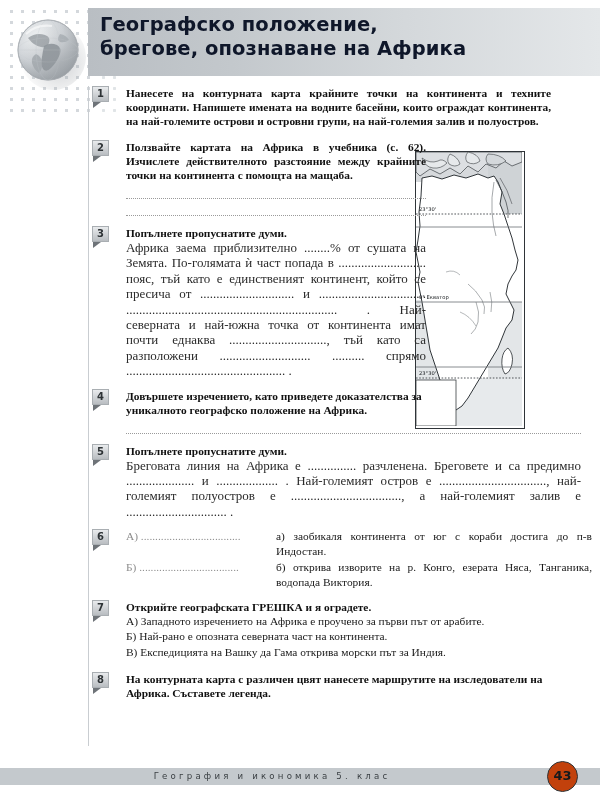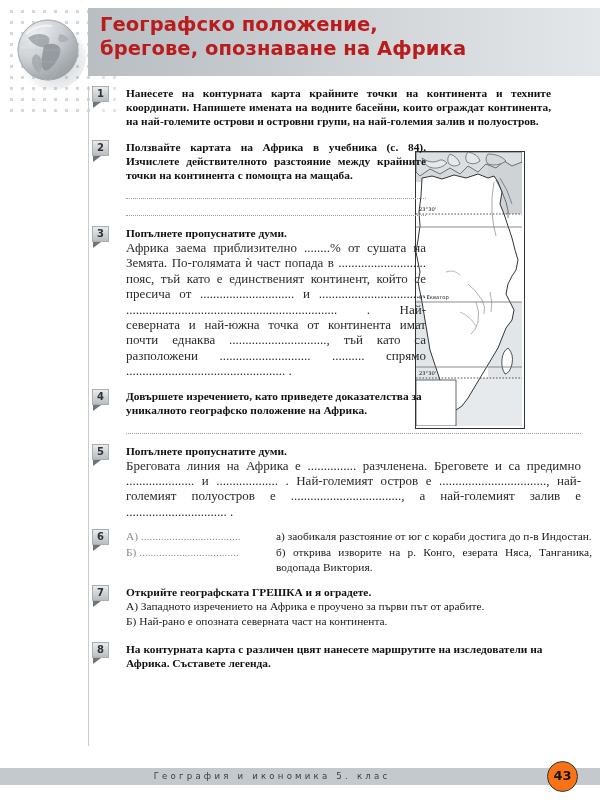--- a/index.html
+++ b/index.html
@@ -27,21 +27,21 @@
     background:radial-gradient(circle at 60% 60%, rgba(150,155,160,.45), rgba(255,255,255,0) 70%);
   }
   
   .header-band{
     position:absolute;left:88px;top:8px;right:0;height:68px;
     background:linear-gradient(to right,#b9bec3 0%,#c3c8cc 28%,#d4d8db 62%,#e4e7e9 100%);
   }
   .header-title{
     position:absolute;left:100px;top:13px;width:420px;
     font-family:"DejaVu Sans", sans-serif;font-weight:bold;
-    font-size:19.5px;line-height:24px;color:#b91c1c;letter-spacing:.1px;
+    font-size:19.5px;line-height:24px;color:#0f172a;letter-spacing:.1px;
   }
   .header-title .l2{display:block;}
   
   .vrule{position:absolute;left:88px;top:86px;width:1px;height:660px;background:#c9cdd1;}
   
   .content{position:absolute;left:92px;top:86px;width:500px;}
   .ex{position:relative;margin-bottom:9px;}
   .num{
     position:absolute;left:0;top:0;width:15px;height:14px;
     background:linear-gradient(to bottom,#e9ebed,#b9bdc1);
@@ -86,21 +86,21 @@
     background:#c4c9cd;
   }
   .footer-text{
     position:absolute;left:0;bottom:22px;width:600px;height:17px;
     line-height:17px;text-align:center;
     font-family:"DejaVu Sans", sans-serif;font-size:8.6px;color:#3b4044;
     letter-spacing:3.2px;padding-right:56px;box-sizing:border-box;
   }
   .pagecircle{
     position:absolute;right:22px;bottom:15px;width:29px;height:29px;
-    border-radius:50%;background:#f97316;border:1.6px solid #2f3438;
+    border-radius:50%;background:#c2410c;border:1.6px solid #2f3438;
     font-family:"DejaVu Sans", sans-serif;font-weight:bold;font-size:13px;
     color:#15191c;text-align:center;line-height:27px;
   }
 </style>
 </head>
 <body>
 
 <div class="dotgrid"></div>
 <div class="dotgrid2"></div>
 
@@ -190,21 +190,21 @@
   <div class="ex" style="margin-bottom:12px;">
     <div class="num">1</div>
     <div class="body">
       <div class="lead" style="text-align:justify;width:425px;">Нанесете на контурната карта крайните точки на континента и техните координати. Напишете имената на водните басейни, които ограждат континента, на най-големите острови и островни групи, на най-големия залив и полуостров.</div>
     </div>
   </div>
 
   <div class="ex" style="margin-bottom:10px;">
     <div class="num">2</div>
     <div class="body">
-      <div class="lead ex2-text" style="text-align:justify;">Ползвайте картата на Африка в учебника (с. 84). Изчислете действителното разстояние между крайните точки на континента с помощта на мащаба.</div>
+      <div class="lead ex2-text" style="text-align:justify;">Ползвайте картата на Африка в учебника (с. 62). Изчислете действителното разстояние между крайните точки на континента с помощта на мащаба.</div>
       <div class="ex2-lines">
         <div class="ruleline"></div>
         <div class="ruleline"></div>
       </div>
     </div>
   </div>
 
   <div class="ex" style="margin-bottom:10px;">
     <div class="num">3</div>
     <div class="body">
@@ -227,35 +227,36 @@
       <div class="lead">Попълнете пропуснатите думи.</div>
       <div class="para" style="width:455px;">Бреговата линия на Африка е ............... разчленена. Бреговете и са предимно ..................... и ................... . Най-големият остров е ................................., най-големият полуостров е .................................., а най-големият залив е ............................... .</div>
     </div>
   </div>
 
   <div class="ex" style="margin-bottom:10px;">
     <div class="num">6</div>
     <div class="body">
       <div class="ex6row">
         <div class="left fill">А) ...................................</div>
-        <div class="right" style="width:290px;">а) заобикаля разстояние от юг с кораби достига до п-в Индостан.</div>
+        <div class="right" style="width:290px;">а) заобикаля континента от юг с кораби достига до п-в Индостан.</div>
       </div>
       <div class="ex6row">
         <div class="left fill">Б) ...................................</div>
         <div class="right" style="width:290px;">б) открива изворите на р. Конго, езерата Няса, Танганика, водопада Виктория.</div>
       </div>
     </div>
   </div>
 
   <div class="ex" style="margin-bottom:12px;">
     <div class="num">7</div>
     <div class="body">
       <div class="lead">Открийте географската ГРЕШКА и я оградете.</div>
       <div class="litem">А) Западното изречението на Африка е проучено за първи път от арабите.</div>
       <div class="litem">Б) Най-рано е опозната северната част на континента.</div>
+      <div class="litem">В) Експедицията на Вашку да Гама открива морски път за Индия.</div>
     </div>
   </div>
 
   <div class="ex">
     <div class="num">8</div>
     <div class="body">
       <div class="lead" style="width:455px;">На контурната карта с различен цвят нанесете маршрутите на изследователи на Африка. Съставете легенда.</div>
     </div>
   </div>
 

